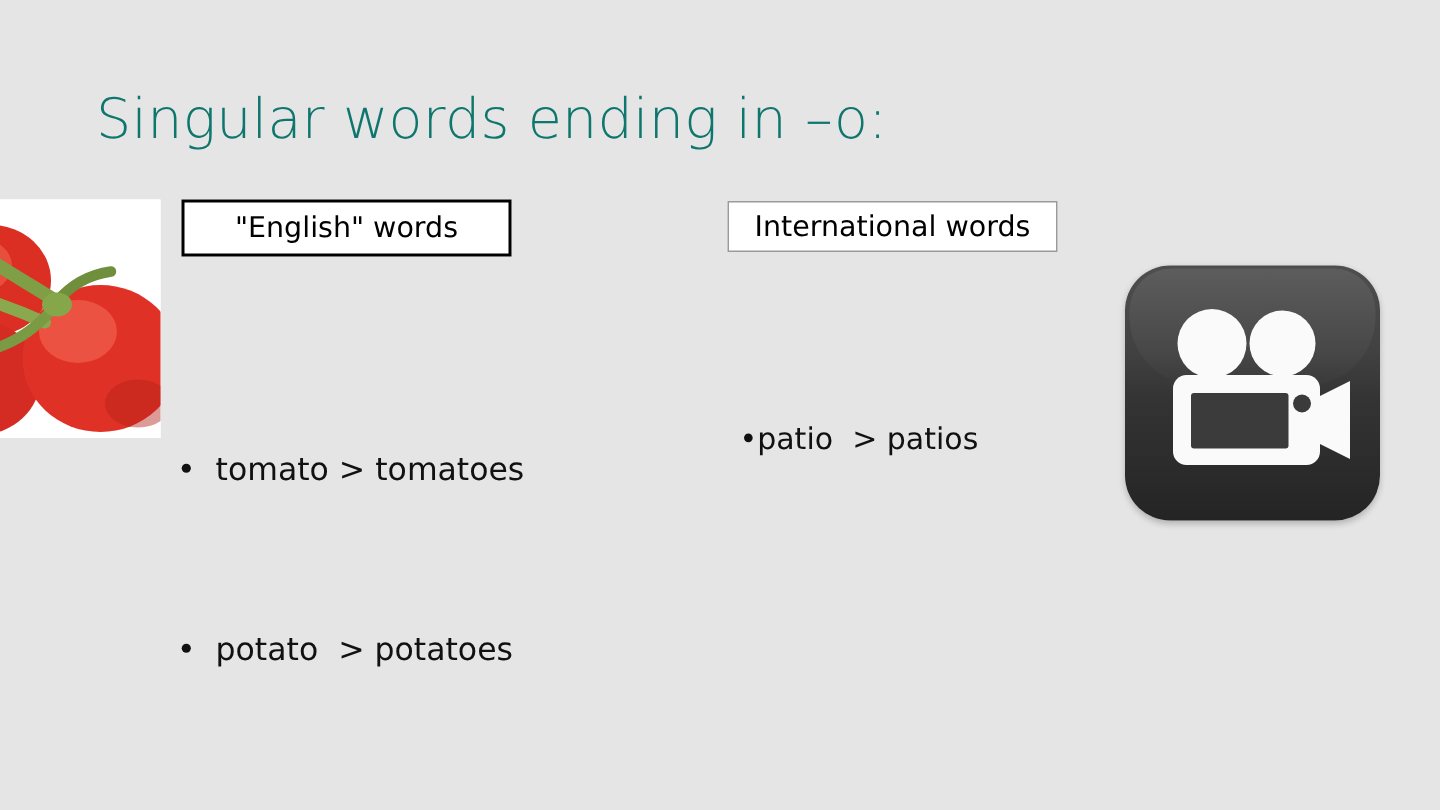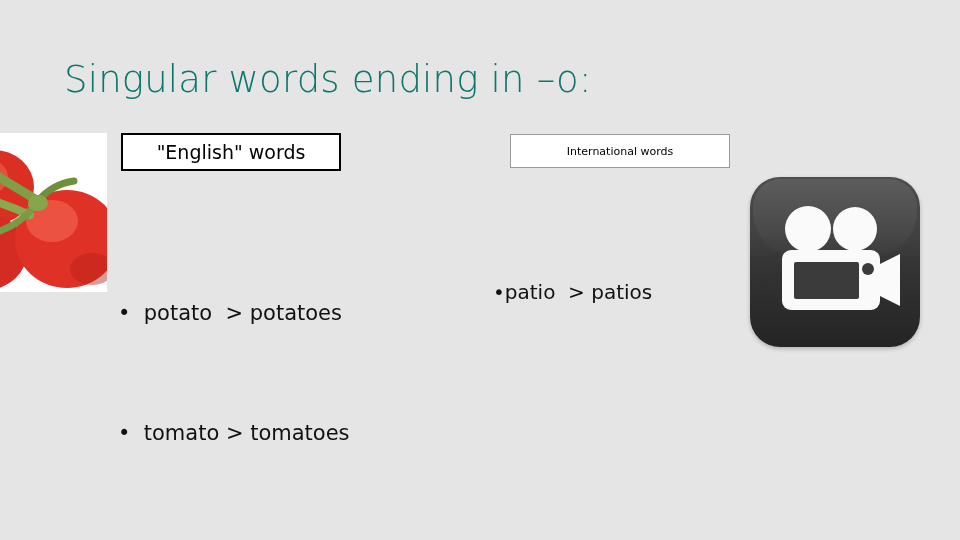--- a/index.html
+++ b/index.html
@@ -66,26 +66,26 @@
   }
   .hdr-english {
     left: 121px;
     top: 133px;
     width: 220px;
     height: 38px;
     border: 2px solid #000000;
     font-size: 19px;
   }
   .hdr-international {
-    left: 510px;
+    left: 485px;
     top: 134px;
     width: 220px;
     height: 34px;
     border: 1px solid #9a9a9a;
-    font-size: 11px;
+    font-size: 19px;
   }
 
   
   .col-left {
     position: absolute;
     left: 118px;
     top: 213px;
     font-size: 21px;
     color: #111111;
     line-height: 40px;
@@ -169,22 +169,22 @@
       <path d="M92 78 C 80 92, 66 100, 52 104" stroke="#7a9a44" stroke-width="7" fill="none" stroke-linecap="round"></path>
       <ellipse cx="96" cy="74" rx="10" ry="8" fill="#86a64a"></ellipse>
     </svg>
   </div>
 
   <div class="hdr hdr-english">"English" words</div>
 
   <div class="hdr hdr-international">International words</div>
 
   <div class="col-left">
+    <span class="wline">•  tomato &gt; tomatoes</span>
     <span class="wline">•  potato  &gt; potatoes</span>
-    <span class="wline">•  tomato &gt; tomatoes</span>
     <span class="wline">•  hero     &gt; heroes</span>
     
     
   </div>
 
   <div class="col-right">
     <span class="wline i1">•patio  &gt; patios</span>
     
     
     

